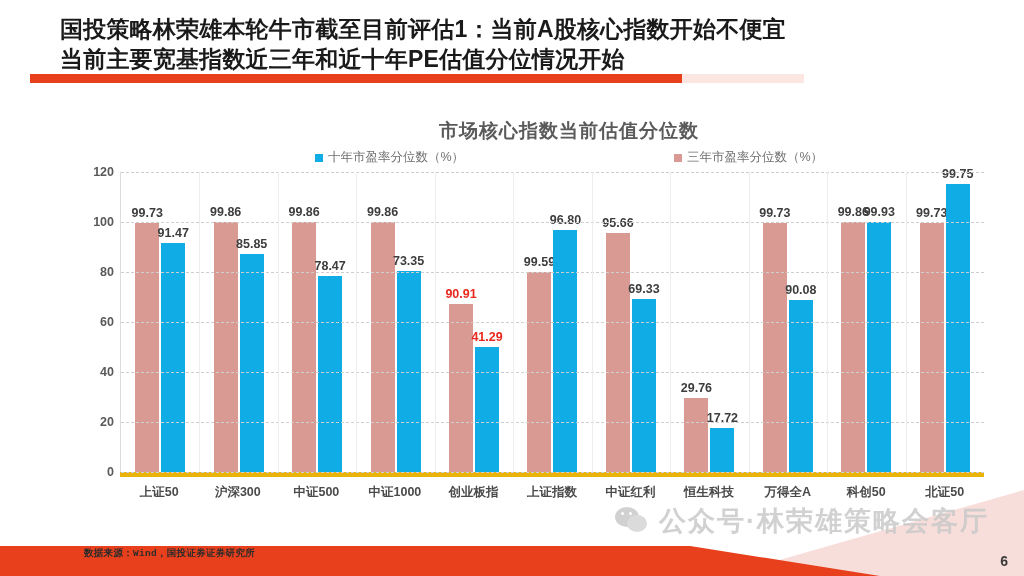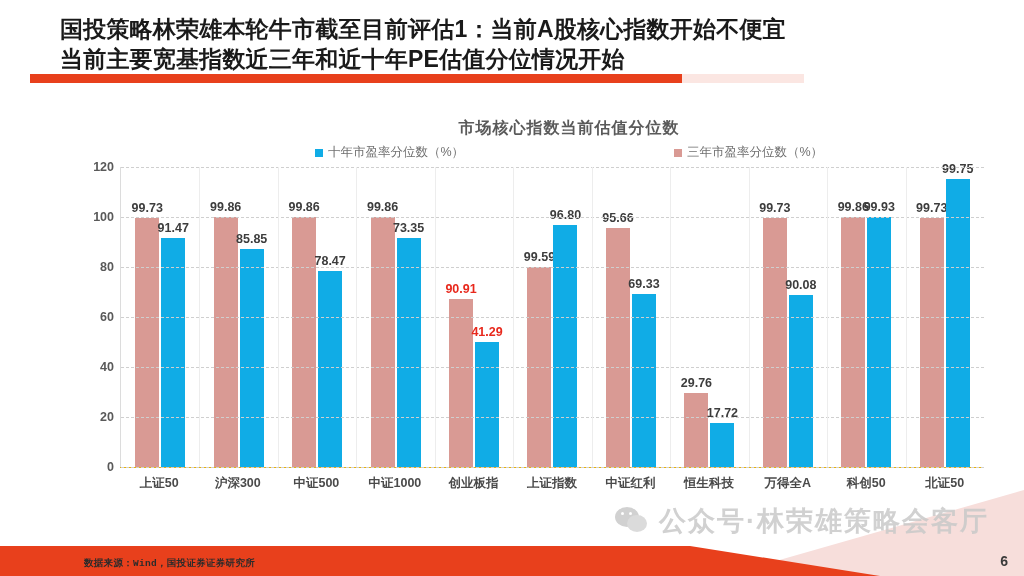--- a/index.html
+++ b/index.html
@@ -45,21 +45,21 @@
     background:#e8401c;z-index:6;
   }
   .title-rule-soft{
     position:absolute;left:682px;top:74px;width:122px;height:9px;
     background:#fbe6e2;z-index:5;
   }
 
   
   .chart-wrap{position:absolute;left:84px;top:118px;width:900px;height:400px;z-index:4;}
   .chart-title{
-    text-align:center;font-size:16px;font-weight:bold;color:#5a5a5a;
+    text-align:center;font-size:19px;font-weight:bold;color:#5a5a5a;
     letter-spacing:1px;margin:0 0 5px 0;padding-left:70px;
   }
   .legend{
     display:flex;justify-content:center;gap:210px;align-items:center;
     font-size:12.5px;color:#6f6f6f;margin-bottom:6px;padding-left:70px;
   }
   .legend-item{display:flex;align-items:center;gap:5px;}
   .legend-swatch{width:8px;height:8px;display:inline-block;}
 
   .plot-row{display:flex;height:300px;}
@@ -93,31 +93,31 @@
   .bar.s3{background:#d99a94;}
   .bar.s10{background:#10ace6;}
   .bar .lbl{
     position:absolute;left:50%;transform:translateX(-50%);
     bottom:100%;margin-bottom:3px;
     font-size:12.5px;font-weight:bold;color:#3d3d3d;white-space:nowrap;
   }
   .bar.hl .lbl{color:#e8281c;}
 
   .xaxis{
-    display:flex;margin-left:36px;border-top:1px solid #eab308;
+    display:flex;margin-left:36px;border-top:5px solid #eab308;
     padding-top:7px;
   }
   .xtick{
     flex:1 1 0;text-align:center;font-size:12.5px;color:#4a4a4a;
     font-weight:bold;white-space:nowrap;
   }
 
   
   .source{
-    position:absolute;left:84px;bottom:6px;z-index:4;
+    position:absolute;left:84px;bottom:16px;z-index:4;
     font-size:9.5px;color:#2b2b2b;font-weight:bold;letter-spacing:0.3px;
     font-family:"Liberation Mono","DejaVu Sans Mono",monospace;
   }
   .watermark{
     position:absolute;right:35px;bottom:37px;z-index:3;
     display:flex;align-items:center;gap:10px;
     color:#c9c9c9;font-size:27px;font-weight:bold;letter-spacing:2px;
     opacity:.85;pointer-events:none;
   }
   .wechat{
@@ -202,21 +202,21 @@
                 <span class="lbl">99.86</span>
               </div>
               <div class="bar s10" style="height: 196.175px;">
                 <span class="lbl">78.47</span>
               </div>
             </div>
             <div class="group">
               <div class="bar s3" style="height: 249.65px;">
                 <span class="lbl">99.86</span>
               </div>
-              <div class="bar s10" style="height: 229px;">
+              <div class="bar s10" style="height: 201px;">
                 <span class="lbl">73.35</span>
               </div>
             </div>
             <div class="group">
               <div class="bar s3 hl" style="height: 168px;">
                 <span class="lbl">90.91</span>
               </div>
               <div class="bar s10 hl" style="height: 125px;">
                 <span class="lbl">41.29</span>
               </div>

